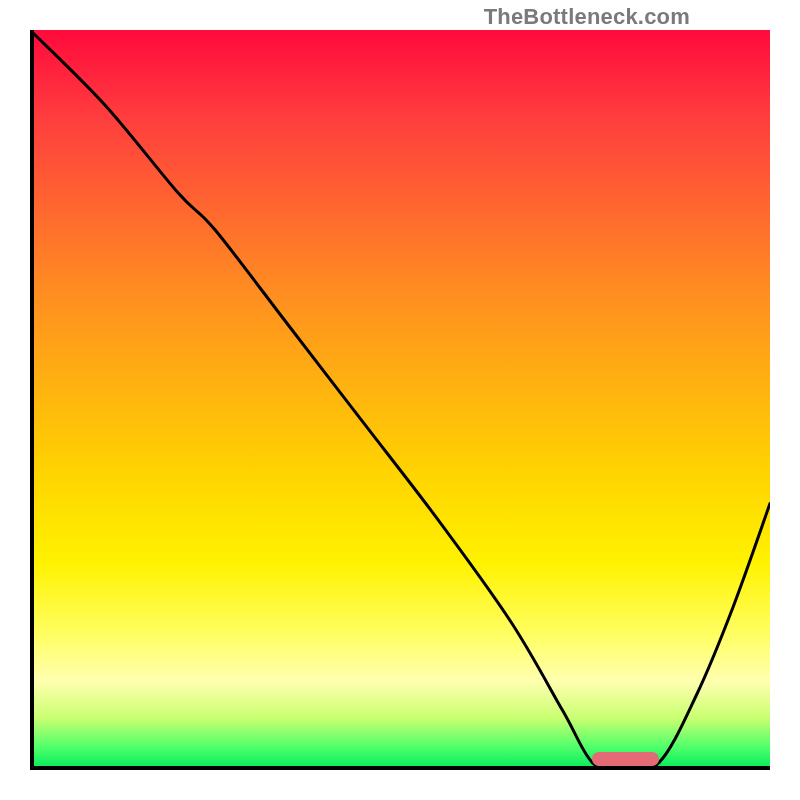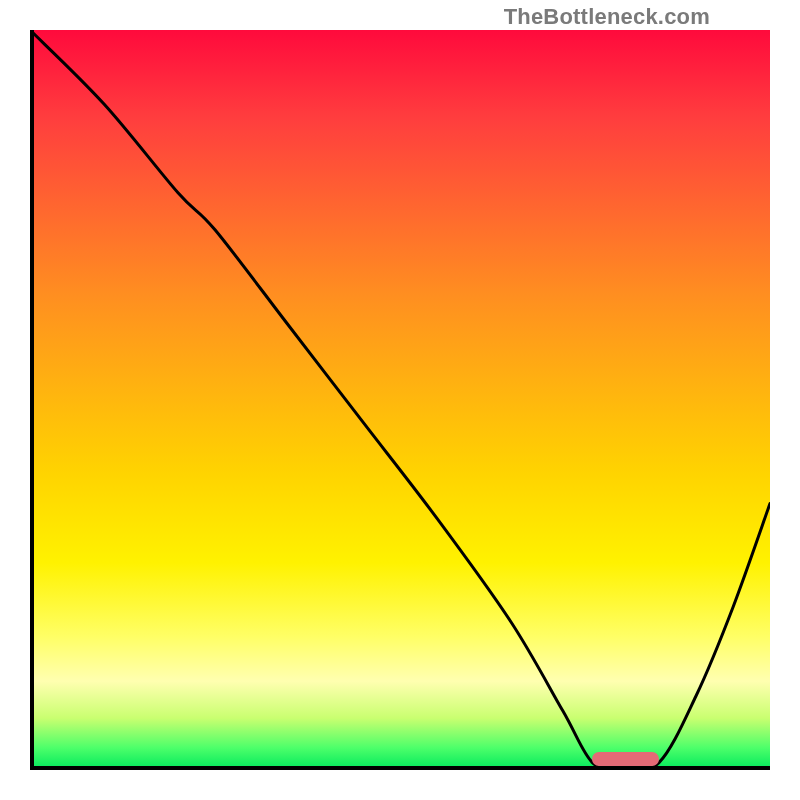--- a/index.html
+++ b/index.html
@@ -7,21 +7,20 @@
     padding: 0;
     width: 800px;
     height: 800px;
     background: #ffffff;
     font-family: Arial, Helvetica, sans-serif;
   }
   .canvas {
     position: relative;
     width: 700px;
     height: 800px;
-    padding-left: 20px;
   }
   .plot-area {
     position: absolute;
     left: 30px;
     top: 30px;
     width: 740px;
     height: 740px;
     box-sizing: border-box;
     overflow: hidden;
   }

